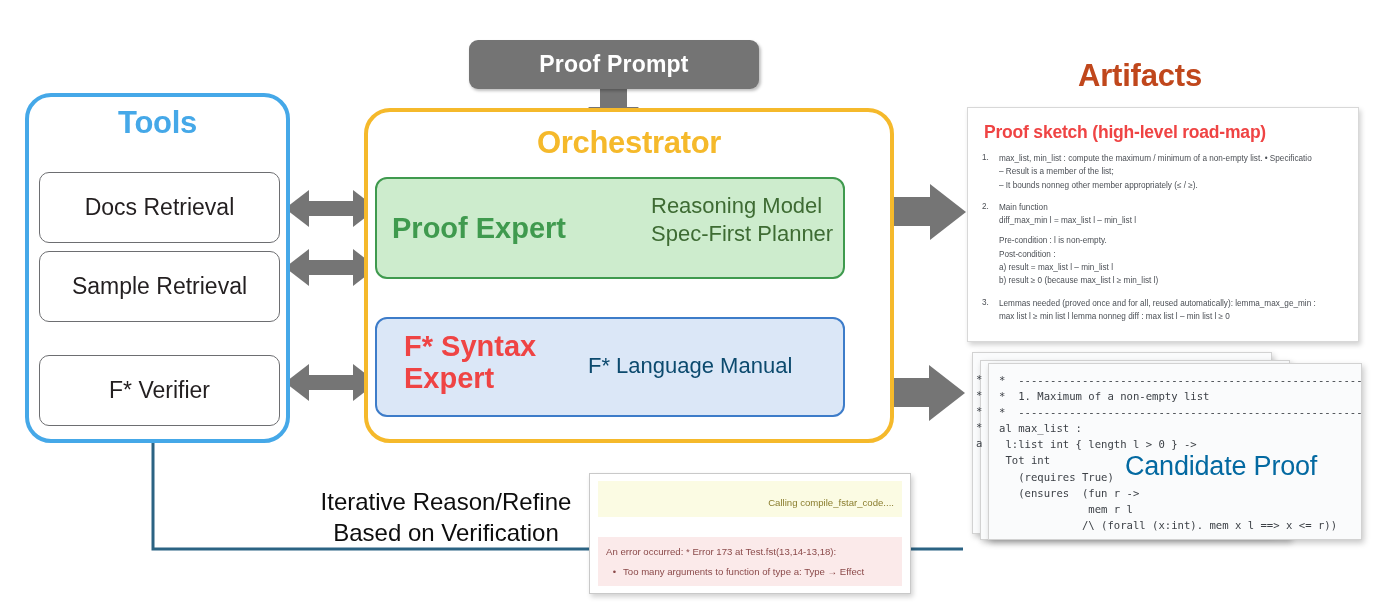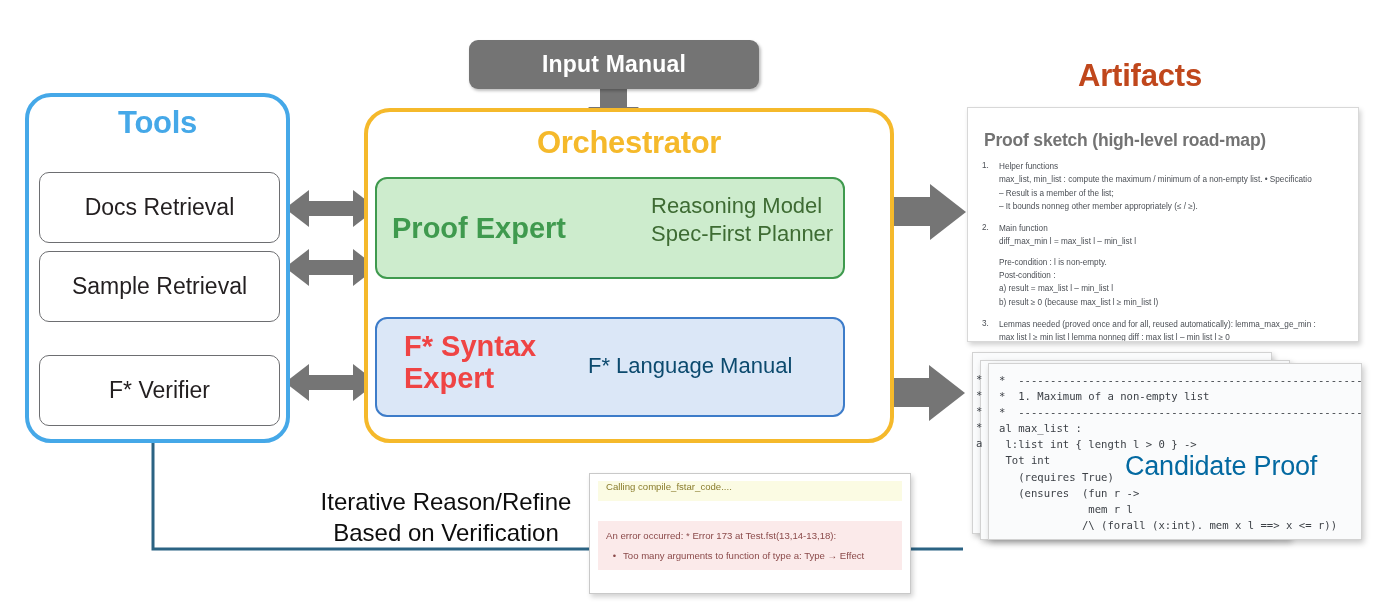--- a/index.html
+++ b/index.html
@@ -87,22 +87,22 @@
   }
 
   
   #proof-sketch-card{
     left:967px;top:107px;width:392px;height:235px;
     background:#fff;border:1px solid #d8d8d8;
     box-shadow:2px 3px 5px rgba(0,0,0,.18);
     padding:10px 14px 0 14px;overflow:hidden;
   }
   #proof-sketch-heading{
-    font-size:17.5px;font-weight:bold;color:#737373;
-    letter-spacing:-0.2px;margin:12px 0 9px 2px;
+    font-size:17.5px;font-weight:bold;color:#ef4444;
+    letter-spacing:-0.2px;margin:4px 0 9px 2px;
   }
   .ps-item{display:flex;margin-bottom:2px;}
   .ps-num{width:17px;flex:0 0 17px;font-size:8.2px;color:#4b4f55;padding-top:1px;}
   .ps-body{flex:1;}
   .ps-line{font-size:8.2px;color:#4b4f55;line-height:1.62;white-space:nowrap;}
   .ps-gap{height:7px;}
 
   
   .code-card{
     background:#fafbfc;border:1px solid #d2d2d2;
@@ -131,21 +131,22 @@
 
   
   #verif-card{
     left:589px;top:473px;width:322px;height:121px;
     background:#fff;border:1px solid #c9c9c9;
     box-shadow:2px 3px 5px rgba(0,0,0,.18);
     padding:7px 8px;overflow:hidden;
   }
   #verif-calling{
     background:#fbfbe3;color:#8a7d2e;font-size:9.6px;
-    padding:0 8px 9px 8px;
+    padding:16px 8px 9px 8px;
+    text-align:right;
   }
   #verif-error-block{
     background:#fbeaea;margin-top:20px;padding:9px 8px 9px 8px;
   }
   .verif-err-line{font-size:9.6px;color:#8b4a4a;}
   .verif-bullet-row{display:flex;margin-top:9px;}
   .verif-bullet{width:17px;flex:0 0 17px;color:#8b4a4a;font-size:9.6px;text-align:center;}
 
   
   #feedback-label{
@@ -205,21 +206,21 @@
     <span>Docs Retrieval</span>
   </div>
   <div class="abs tool-box" id="tool-sample">
     <span>Sample Retrieval</span>
   </div>
   <div class="abs tool-box" id="tool-verifier">
     <span>F* Verifier</span>
   </div>
 
   <div class="abs" id="input-prompt">
-    <span>Input Manual</span>
+    <span>Proof Prompt</span>
   </div>
 
   <div class="abs" id="orch-panel"></div>
   <div class="abs" id="orch-title">Orchestrator</div>
 
   <div class="abs" id="proof-expert-box"></div>
   <div class="abs" id="proof-expert-title">Proof Expert</div>
   <div class="abs" id="proof-expert-sub">
     <div>Reasoning Model</div>
     <div>Spec-First Planner</div>
@@ -233,21 +234,20 @@
   <div class="abs" id="fstar-expert-sub">F* Language Manual</div>
 
   <div class="abs" id="artifacts-title">Artifacts</div>
 
   <div class="abs" id="proof-sketch-card">
     <div id="proof-sketch-heading">Proof sketch (high-level road-map)</div>
     <div id="proof-sketch-items">
         <div class="ps-item">
           <div class="ps-num">1.</div>
           <div class="ps-body">
-            <div class="ps-line b0">Helper functions</div>
             <div class="ps-line">max_list, min_list : compute the maximum / minimum of a non-empty list. • Specificatio</div>
             <div class="ps-line">– Result is a member of the list;</div>
             <div class="ps-line">– It bounds nonneg other member appropriately (≤ / ≥).</div>
           </div>
         </div>
         <div class="ps-gap"></div>
         <div class="ps-item">
           <div class="ps-num">2.</div>
           <div class="ps-body">
             <div class="ps-line b0">Main function</div>

